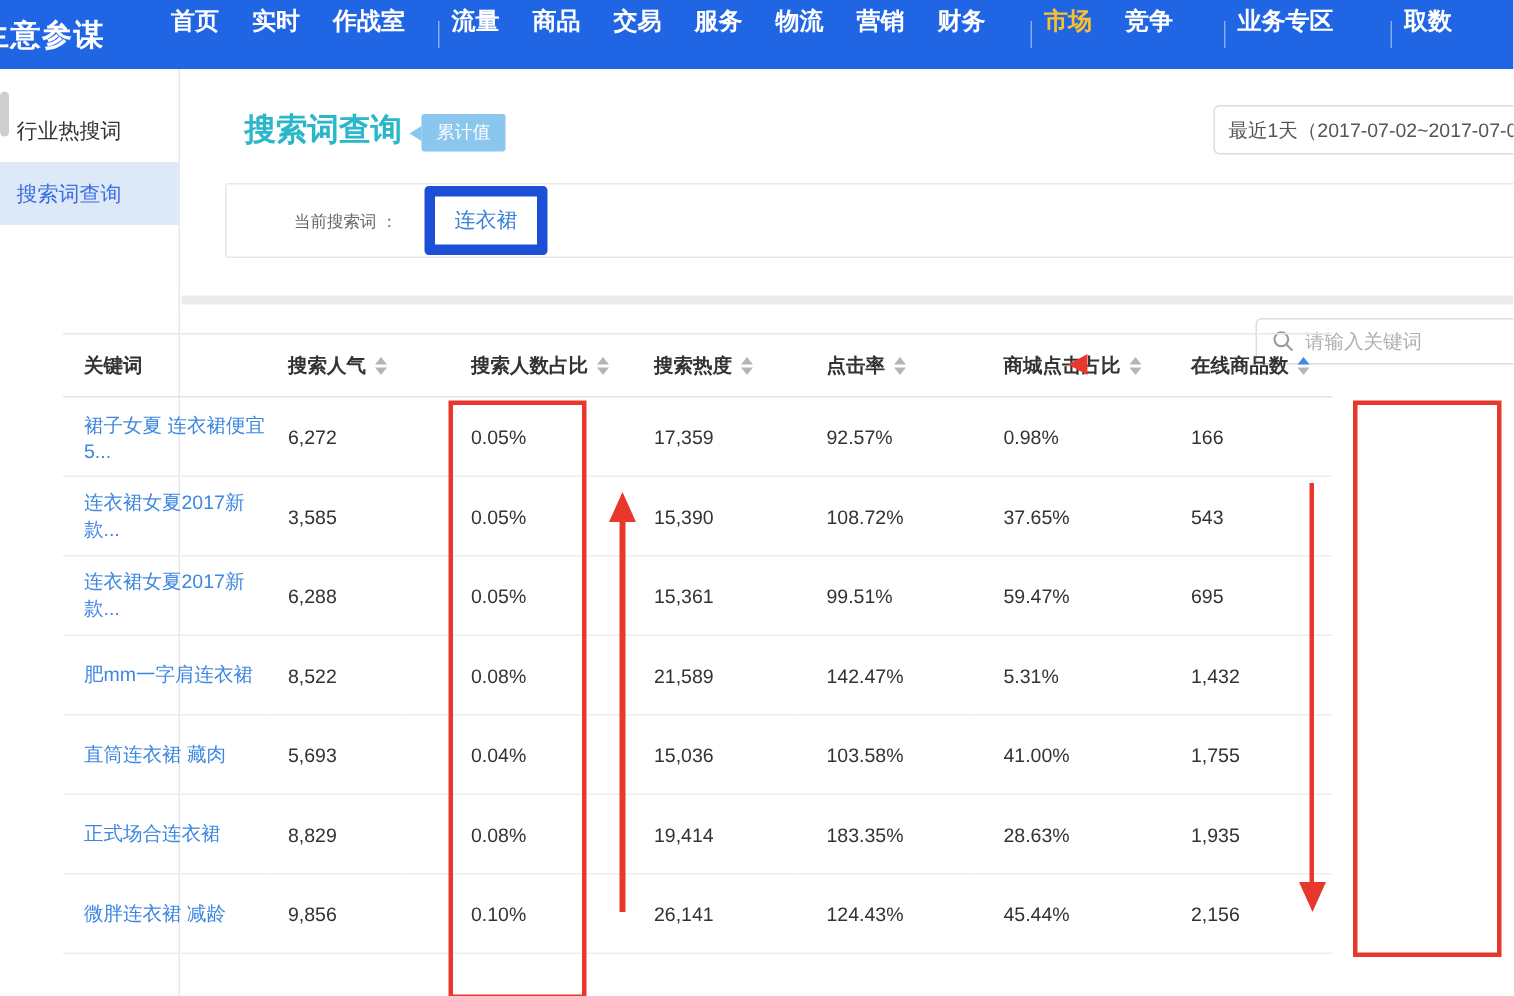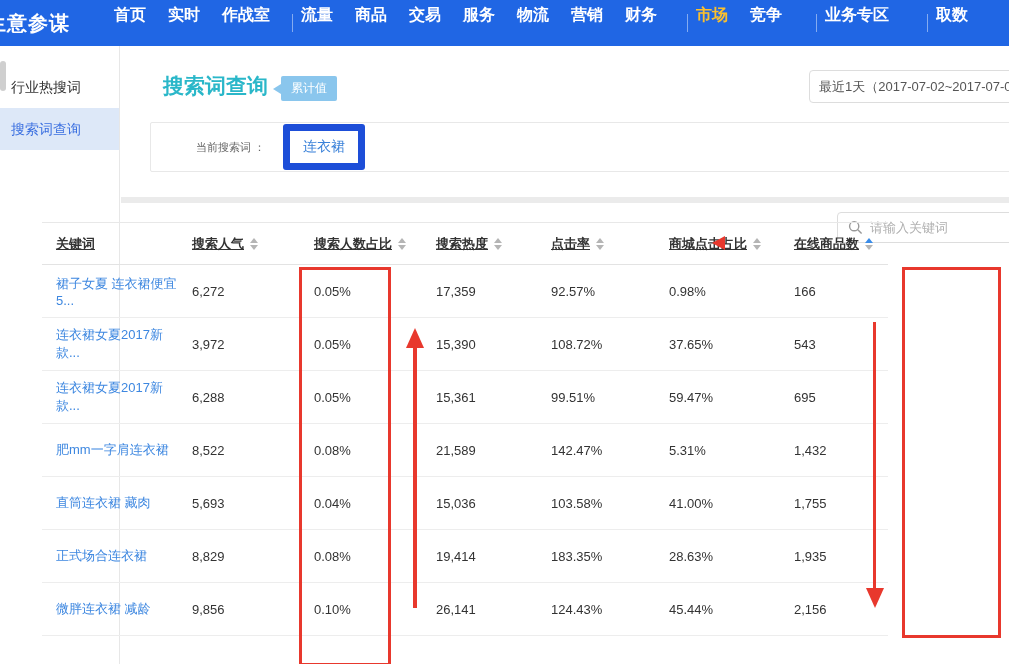--- a/index.html
+++ b/index.html
@@ -60,21 +60,21 @@
   .kw-table .c4{width:115px;} .kw-table .c5{width:120px;} .kw-table .c6{width:133px;}
   .kw-table .c7{width:106px;}
   .kw-table th:nth-child(1),.kw-table td:nth-child(1){padding-left:14px;}
   .kw-table th:nth-child(2),.kw-table td:nth-child(2){padding-left:13px;}
   .kw-table th:nth-child(3),.kw-table td:nth-child(3){padding-left:45px;}
   .kw-table th:nth-child(4),.kw-table td:nth-child(4){padding-left:22px;}
   .kw-table th:nth-child(5),.kw-table td:nth-child(5){padding-left:22px;}
   .kw-table th:nth-child(6),.kw-table td:nth-child(6){padding-left:20px;}
   .kw-table th:nth-child(7),.kw-table td:nth-child(7){padding-left:12px;}
   .kw-link{color:#3d87e0;cursor:pointer;text-decoration:none;}
-  .th-inner{display:inline-flex;align-items:center;gap:6px;cursor:pointer;text-decoration:underline;}
+  .th-inner{display:inline-flex;align-items:center;gap:6px;cursor:pointer;}
   .carets{display:inline-flex;flex-direction:column;gap:2px;}
   .caret-up{width:0;height:0;border-left:4px solid transparent;border-right:4px solid transparent;
             border-bottom:5px solid #b5b5b5;}
   .caret-down{width:0;height:0;border-left:4px solid transparent;border-right:4px solid transparent;
               border-top:5px solid #b5b5b5;}
   .caret-up.on{border-bottom-color:#3a8ce8;}
 
   
   .red-rect{position:absolute;border:3px solid #e8382d;pointer-events:none;}
   .rect-pop{left:299px;top:267px;width:86px;height:393px;}
@@ -216,21 +216,21 @@
           <td><span class="kw-link">裙子女夏 连衣裙便宜5...</span></td>
           <td>6,272</td>
           <td>0.05%</td>
           <td>17,359</td>
           <td>92.57%</td>
           <td>0.98%</td>
           <td>166</td>
         </tr>
         <tr>
           <td><span class="kw-link">连衣裙女夏2017新款...</span></td>
-          <td>3,972</td>
+          <td>3,585</td>
           <td>0.05%</td>
           <td>15,390</td>
           <td>108.72%</td>
           <td>37.65%</td>
           <td>543</td>
         </tr>
         <tr>
           <td><span class="kw-link">连衣裙女夏2017新款...</span></td>
           <td>6,288</td>
           <td>0.05%</td>

